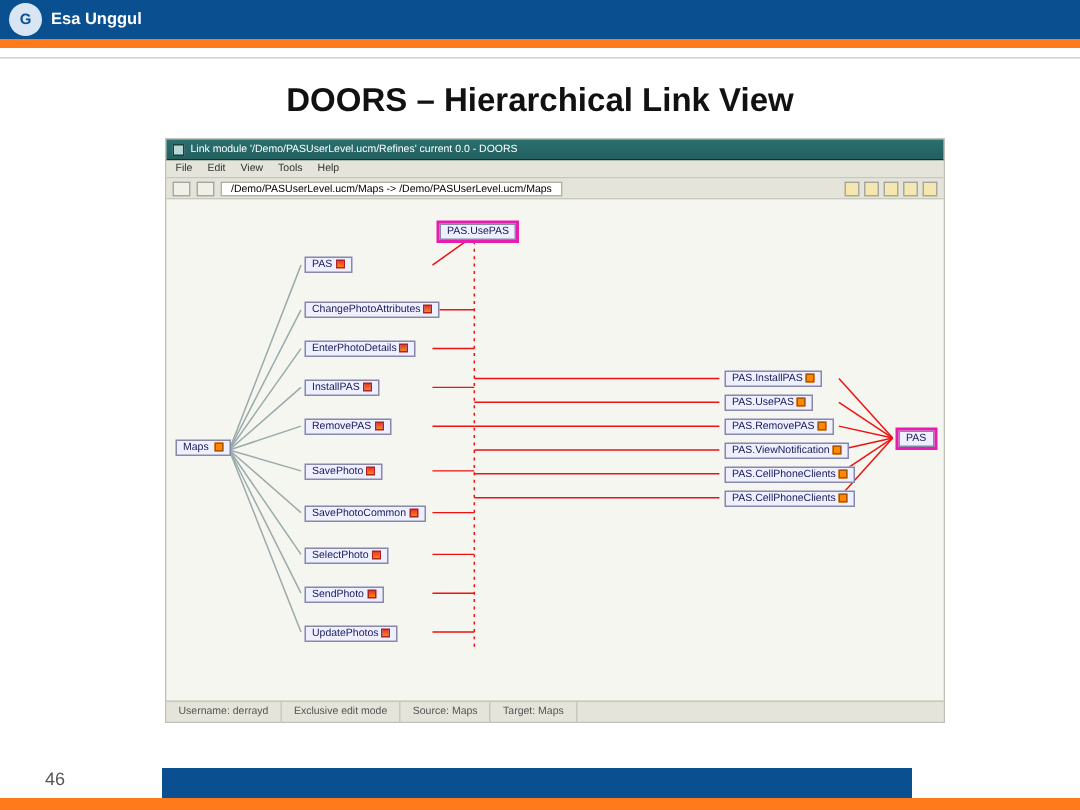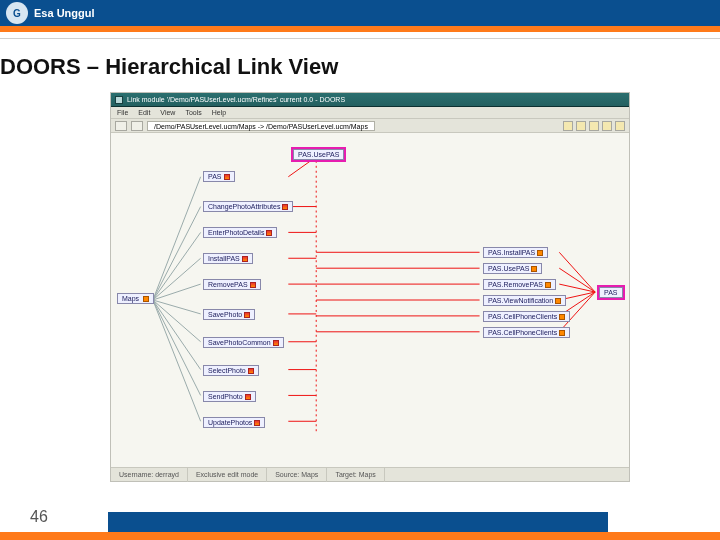--- a/index.html
+++ b/index.html
@@ -9,21 +9,21 @@
 
   
   .topbar { position: absolute; left: 0; top: 0; width: 720px; height: 26px; background: #0a4f8f; display: flex; align-items: center; }
   .branddot { width: 22px; height: 22px; border-radius: 50%; background: #d7e6f2; margin-left: 6px; display: flex; align-items: center; justify-content: center; font-size: 10px; color: #0a4f8f; font-weight: bold; }
   .brandname { color: #fff; font-size: 11px; margin-left: 6px; font-weight: bold; }
   .tagline { color: #c4d8e8; font-size: 12px; font-style: italic; margin-left: 24px; font-weight: bold; }
   .orangebar { position: absolute; left: 0; top: 26px; width: 720px; height: 6px; background: #ff7a1a; }
   .thinrule { position: absolute; left: 0; top: 38px; width: 720px; height: 1px; background: #d0d0d0; }
 
   
-  .slidetitle { position: absolute; top: 54px; left: 0; width: 720px; font-size: 22px; font-weight: bold; color: #111; }
+  .slidetitle { position: absolute; top: 54px; left: 0; width: 720px; text-align: center; font-size: 22px; font-weight: bold; color: #111; }
 
   
   .shot { position: absolute; left: 110px; top: 92px; width: 520px; height: 390px; border: 1px solid #c0c0b8; background: #e9e9e0; font-size: 7px; }
   .shot .titlebar { height: 14px; background: linear-gradient(#2a6f6f, #246060); color: #fff; display: flex; align-items: center; padding-left: 4px; border-bottom: 1px solid #0d3030; }
   .shot .titlebar .tb-icon { width: 8px; height: 8px; background: #b8d8d8; margin-right: 4px; border: 1px solid #194040; }
   .shot .menubar { height: 12px; background: #e4e4da; border-bottom: 1px solid #c8c8be; display: flex; gap: 10px; padding-left: 6px; align-items: center; color: #333; }
   .shot .toolbar { height: 14px; background: #e4e4da; border-bottom: 1px solid #c8c8be; display: flex; align-items: center; gap: 4px; padding: 0 4px; }
   .shot .toolbar .tb-btn { width: 12px; height: 10px; border: 1px solid #a8a8a0; background: #f0f0e8; }
   .shot .toolbar .crumb { flex: 0 0 auto; padding: 0 6px; border: 1px solid #b0b0a6; background: #fff; height: 10px; line-height: 10px; }
   .shot .toolbar .spacer { flex: 1; }
@@ -36,21 +36,21 @@
 
   
   .node { position: absolute; border: 1px solid #88a; background: #eef0ff; color: #1a1a5a; padding: 1px 4px; font-size: 7px; white-space: nowrap; }
   .node .flag { display: inline-block; width: 6px; height: 6px; margin-left: 2px; vertical-align: middle; }
   .flag.ro { background: linear-gradient(#e33, #f80); border: 0.5px solid #a22; }
   .flag.or { background: #f80; border: 0.5px solid #a50; }
 
   .highlighted { outline: 2px solid #e61db0; outline-offset: 0; }
 
   
-  .pagenum { position: absolute; left: 30px; bottom: 14px; font-size: 16px; color: #555; }
+  .pagenum { position: absolute; left: 30px; bottom: 14px; font-size: 12px; color: #555; }
   .navstripe { position: absolute; left: 108px; bottom: 8px; width: 500px; height: 20px; background: #0a4f8f; }
   .navorange { position: absolute; left: 0; bottom: 0; width: 720px; height: 8px; background: #ff7a1a; }
 
   
   .lines { position: absolute; left: 0; top: 0; width: 100%; height: 100%; pointer-events: none; }
 </style>
 </head>
 <body>
 
 <div class="slide">

